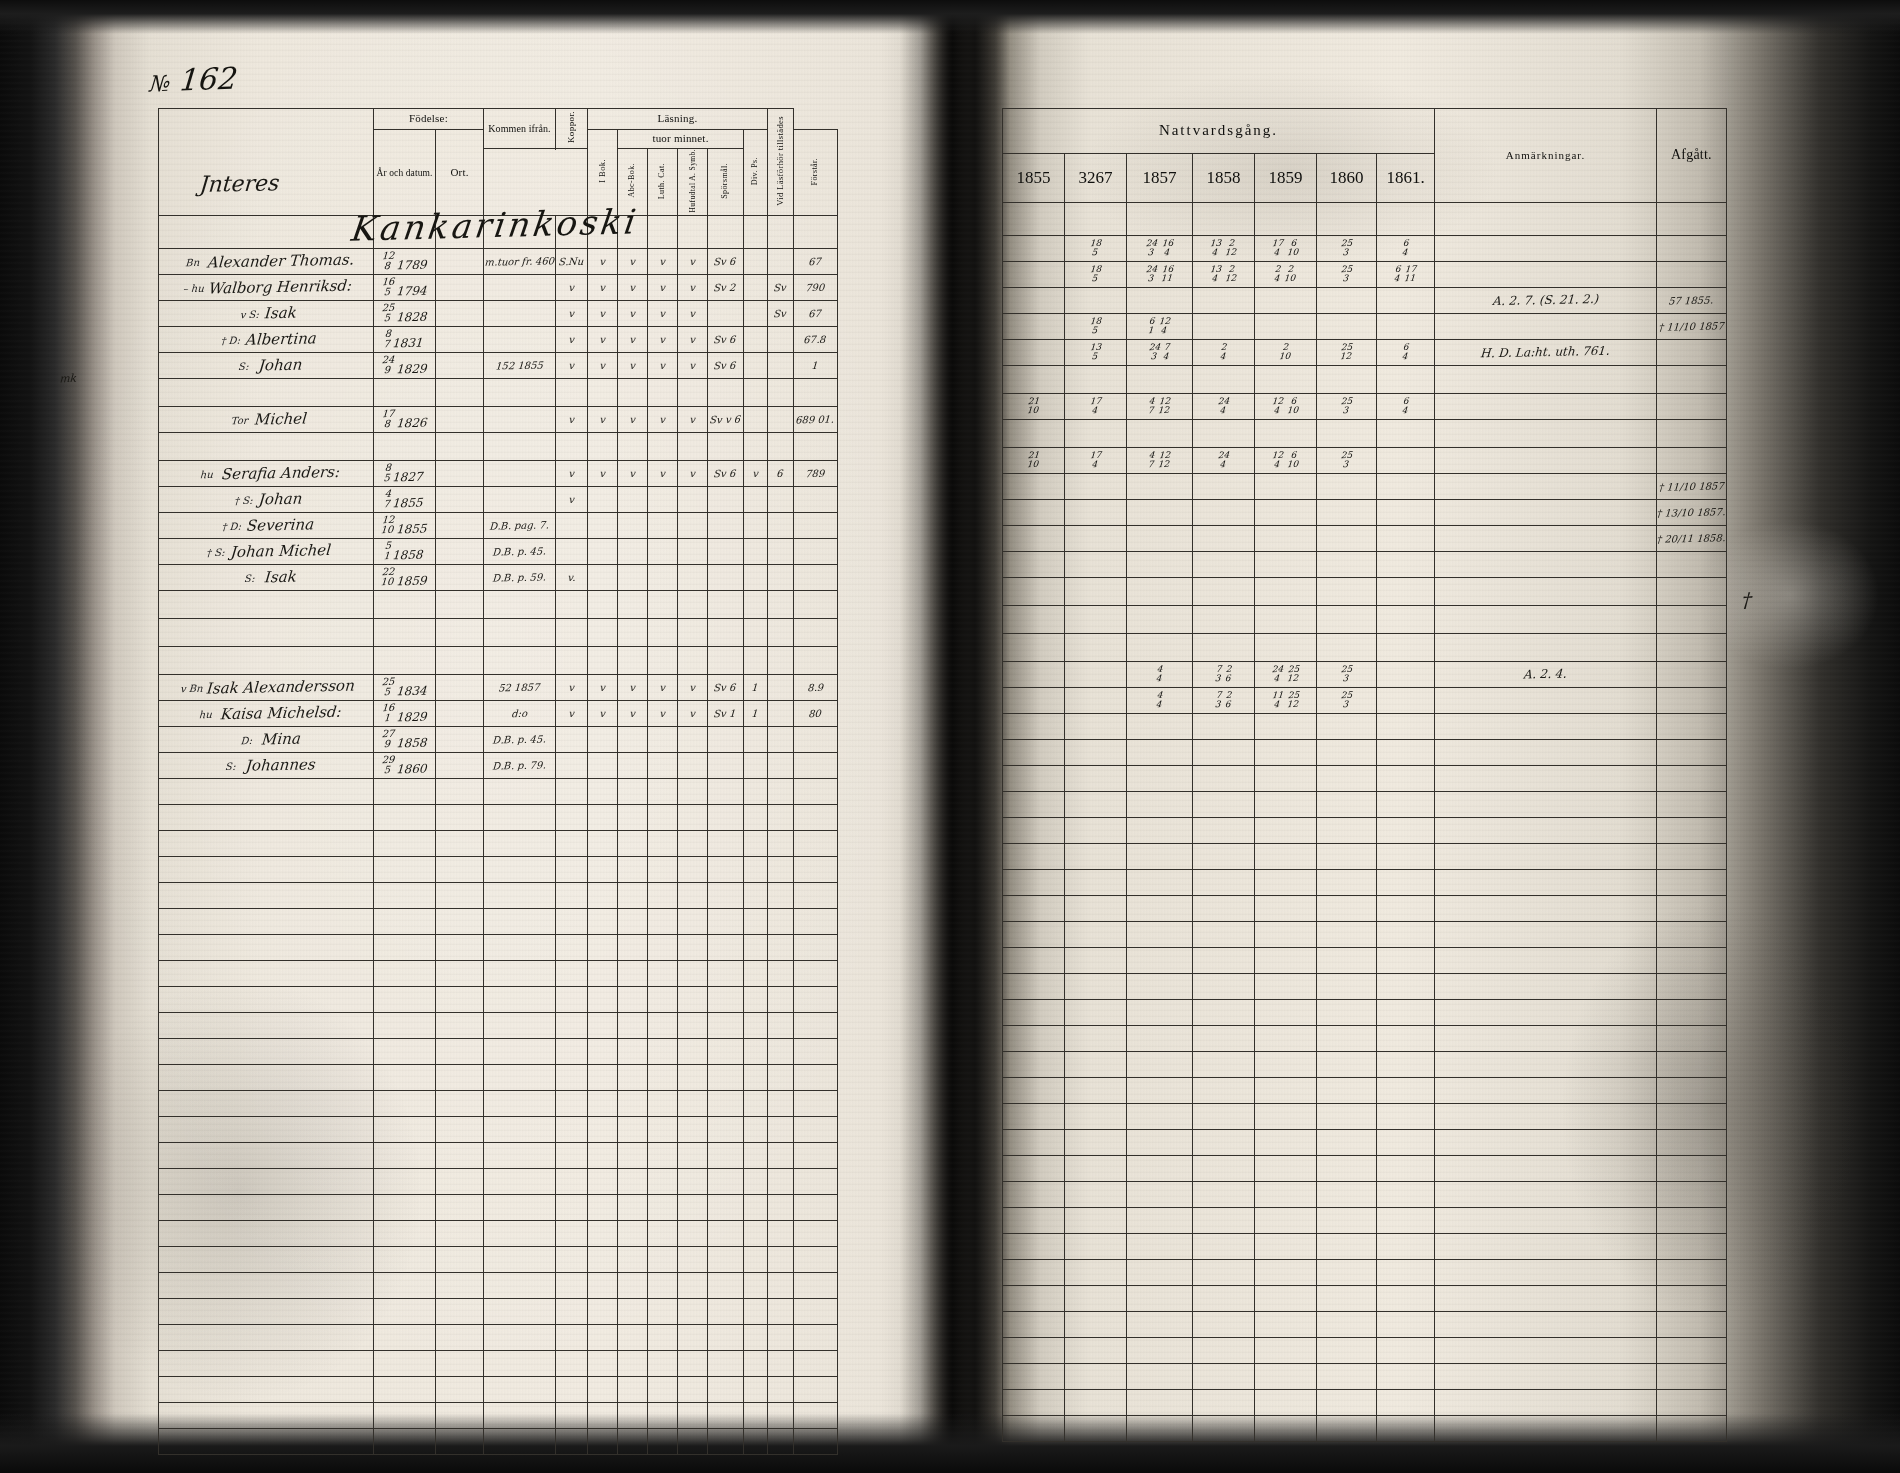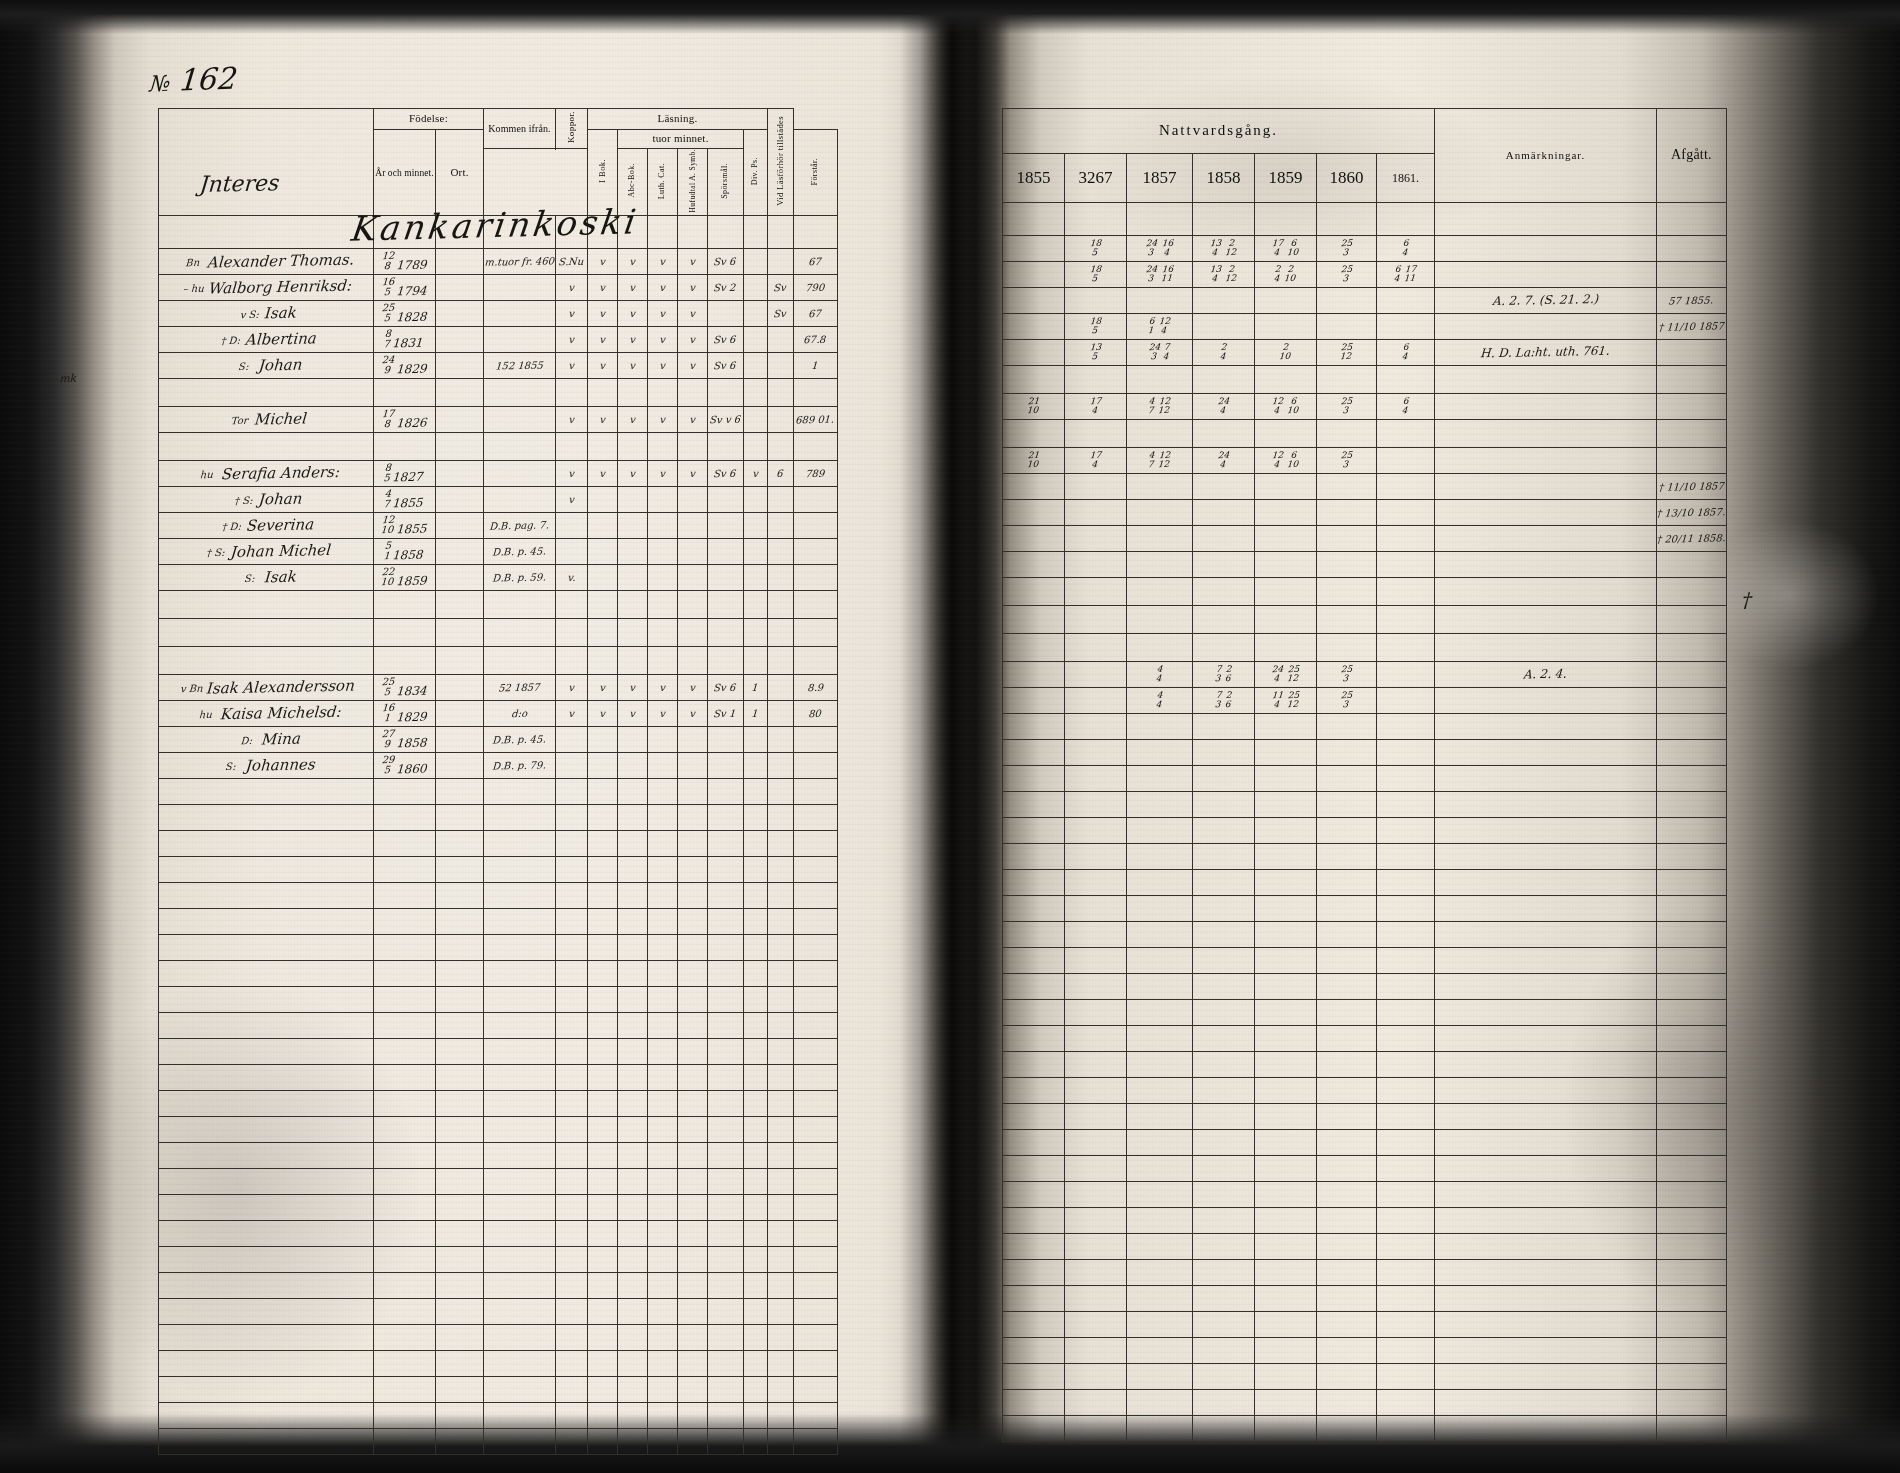--- a/index.html
+++ b/index.html
@@ -243,21 +243,21 @@
           <span class="hdr-vert">Koppor.</span>
         </td>
         <td colspan="6" class="hdr-small" style="height:20px;"><span>Läsning.</span></td>
         <td rowspan="4">
           <span class="hdr-vert" style="font-size:8.5px;">Vid Läsförhör tillstädes</span>
         </td>
       </tr>
 
       <tr>
         <td rowspan="3" class="hdr-small" style="line-height:1.35;">
-          <span class="hdr-tiny" style="font-size:9.5px;">År och minnet.</span>
+          <span class="hdr-tiny" style="font-size:9.5px;">År och datum.</span>
         </td>
         <td rowspan="3" class="hdr-small"><span>Ort.</span></td>
         <td rowspan="3"><span class="hdr-vert" style="font-size:8.5px;">I Bok.</span></td>
         <td colspan="4" class="hdr-small" style="height:18px;"><span>tuor minnet.</span></td>
         <td rowspan="3"><span class="hdr-vert" style="font-size:8px;">Div. Ps.</span></td>
         <td rowspan="3"><span class="hdr-vert" style="font-size:8px;">Förstår.</span></td>
       </tr>
 
       <tr>
         <td rowspan="2" style="height:42px;"><span class="hdr-vert" style="font-size:8px;">Abc-Bok.</span></td>
@@ -1008,21 +1008,21 @@
           <span>Afgått.</span>
         </td>
       </tr>
       <tr>
         <td style="height:48px; font-size:17px;"><span>1855</span></td>
         <td style="font-size:17px;"><span>3267</span></td>
         <td style="font-size:17px;"><span>1857</span></td>
         <td style="font-size:17px;"><span>1858</span></td>
         <td style="font-size:17px;"><span>1859</span></td>
         <td style="font-size:17px;"><span>1860</span></td>
-        <td style="font-size:12px;"><span>1861.</span></td>
+        <td style="font-size:17px;"><span>1861.</span></td>
       </tr>
       <tr>
         <td style="height:32px;"></td>
         <td></td>
         <td></td>
         <td></td>
         <td></td>
         <td></td>
         <td></td>
         <td></td>

